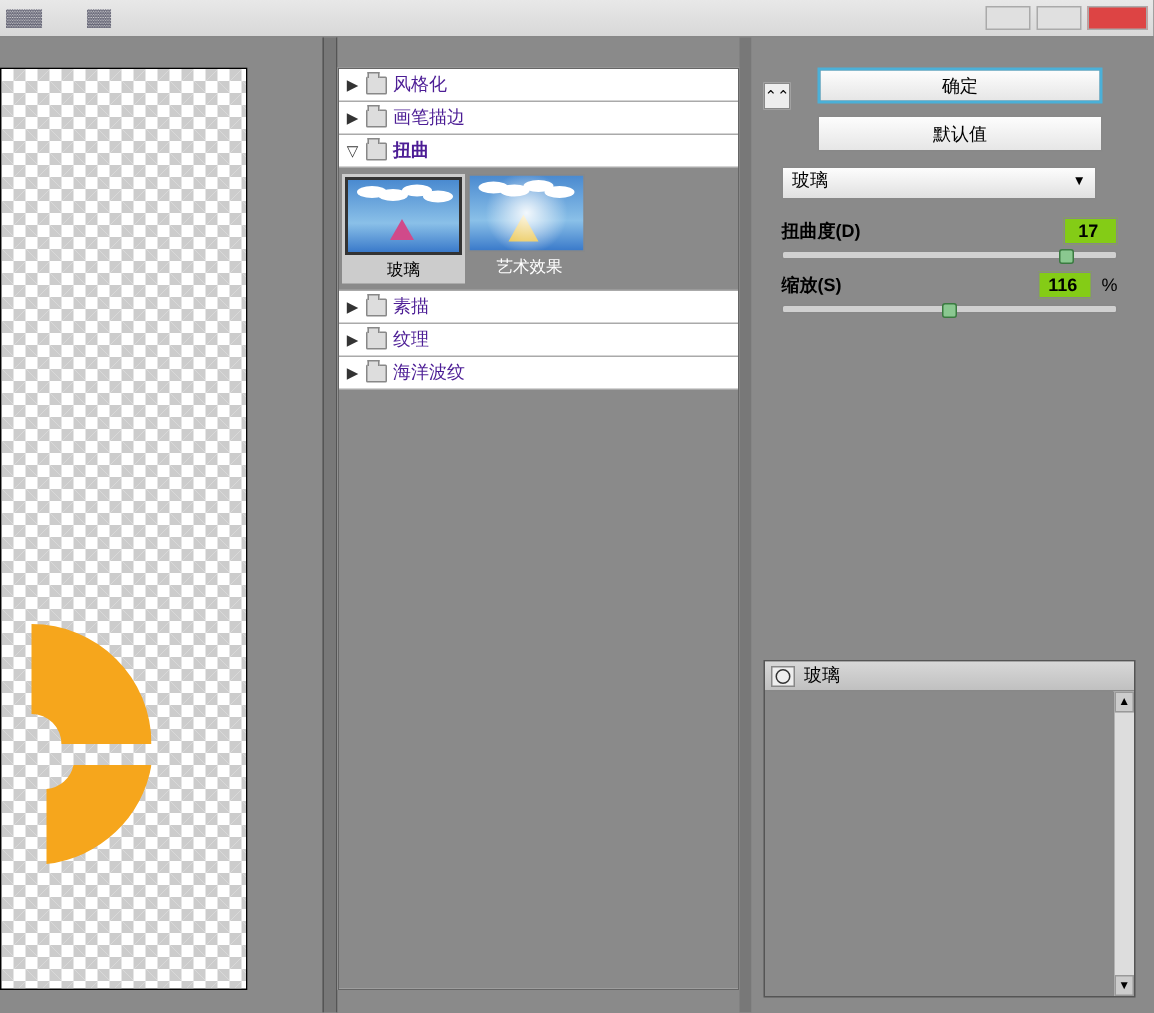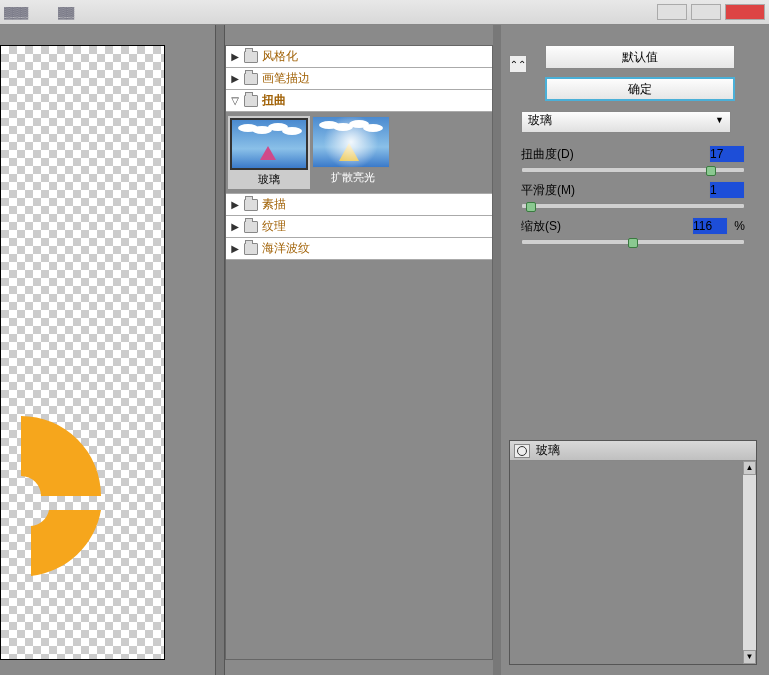--- a/index.html
+++ b/index.html
@@ -29,21 +29,21 @@
 
 .divider-v { width: 10px; background: #787878; border-left: 1px solid #555; border-right: 1px solid #555; }
 
 .filter-pane { width: 268px; height: 100%; background: #8a8a8a; padding-top: 20px; }
 .filter-box { background: #fff; border: 1px solid #666; height: 615px; display: flex; flex-direction: column; }
 .cat-row { display: flex; align-items: center; height: 22px; border-bottom: 1px solid #aaa; padding-left: 4px; cursor: pointer; }
 .tri { width: 10px; text-align: center; color: #333; font-size: 10px; }
 .folder-icon { width: 14px; height: 12px; margin: 0 4px; position: relative; }
 .folder-icon::before { content: ""; position: absolute; inset: 0; background: #ddd; border: 1px solid #888; border-radius: 1px; }
 .folder-icon::after { content: ""; position: absolute; top: -3px; left: 1px; width: 6px; height: 3px; background: #ddd; border: 1px solid #888; border-bottom: none; }
-.cat-label { color: #a16207; }
+.cat-label { color: #4c1d95; }
 
 .thumbs-row { display: flex; gap: 2px; padding: 4px 2px; border-bottom: 1px solid #aaa; background: #8a8a8a; }
 .thumb { width: 82px; text-align: center; cursor: pointer; }
 .thumb-img { width: 78px; height: 52px; border: 1px solid #888; position: relative; overflow: hidden; }
 .thumb.selected .thumb-img { border: 2px solid #333; }
 .thumb.selected { background: #ccc; padding: 2px; }
 .thumb-label { color: #fff; font-size: 11px; margin-top: 2px; }
 .thumb.selected .thumb-label { color: #000; }
 .sky { position: absolute; inset: 0; background: linear-gradient(#4a8ad0 0%, #8ac0e8 60%, #3a7aca 100%); }
 .clouds { position: absolute; top: 4px; left: 6px; width: 20px; height: 8px; background: #fff; border-radius: 50%; box-shadow: 14px 2px 0 #fff, 30px -1px 0 #fff, 44px 3px 0 #fff; }
@@ -56,22 +56,22 @@
 .gutter { width: 8px; background: #787878; }
 
 .settings-pane { flex: 1; height: 100%; background: #8a8a8a; padding: 20px 12px 0 8px; position: relative; }
 .expand-btn { width: 18px; height: 18px; border: 1px solid #888; background: #eee; display: inline-flex; align-items: center; justify-content: center; font-size: 10px; position: absolute; left: 8px; top: 30px; cursor: pointer; }
 .btn { display: block; width: 190px; height: 24px; margin-left: 36px; margin-bottom: 8px; background: linear-gradient(#fdfdfd,#e6e6e6); border: 1px solid #888; cursor: pointer; }
 .btn.ok { border: 2px solid #4ab0d8; }
 .filter-select { width: 210px; height: 22px; margin: 10px 0 12px 12px; background: linear-gradient(#fdfdfd,#e0e0e0); border: 1px solid #888; padding: 0 20px 0 6px; position: relative; cursor: pointer; }
 .filter-select::after { content: "▼"; position: absolute; right: 6px; top: 3px; font-size: 9px; }
 .param { margin: 8px 12px 4px 12px; position: relative; }
 .param-row { display: flex; justify-content: space-between; align-items: center; }
-.param-label { color: #000; }
-.param-input { width: 36px; height: 18px; border: 1px solid #888; text-align: left; padding-right: 3px; background: #1d4ed8; }
+.param-label { color: #000; font-weight: bold; }
+.param-input { width: 36px; height: 18px; border: 1px solid #888; text-align: center; padding-right: 3px; background: #84cc16; font-weight: bold; }
 .param-unit { margin-left: 3px; }
 .slider { height: 6px; background: #d0d0d0; border: 1px solid #888; border-radius: 2px; margin-top: 4px; position: relative; }
 .slider-thumb { position: absolute; top: -2px; width: 10px; height: 10px; background: #8ac890; border: 1px solid #3a7a40; border-radius: 2px; transform: translateX(-50%); cursor: pointer; }
 .texture-row { display: flex; align-items: center; margin: 14px 12px 4px 12px; gap: 6px; }
 .texture-select { width: 100px; height: 20px; background: linear-gradient(#fdfdfd,#e0e0e0); border: 1px solid #888; padding: 0 18px 0 6px; position: relative; cursor: pointer; }
 .texture-select::after { content: "▼"; position: absolute; right: 5px; top: 3px; font-size: 8px; }
 .menu-icon { width: 14px; cursor: pointer; }
 .check-row { display: flex; align-items: center; margin: 12px 12px; gap: 6px; }
 .check { width: 14px; height: 14px; border: 1px solid #888; background: #fff; cursor: pointer; }
 
@@ -139,21 +139,21 @@
             </div>
           <div class="thumb-label">玻璃</div>
         </div>
         <div class="thumb">
           <div class="thumb-img">
               <div class="sky"></div>
               <div class="clouds"></div>
               <div class="boat2"></div>
               <div class="glow"></div>
             </div>
-          <div class="thumb-label">扩散亮光</div>
+          <div class="thumb-label">艺术效果</div>
         </div>
       </div>
       <div class="cat-row">
         <span class="tri">▶</span>
         <span class="folder-icon"></span>
         <span class="cat-label">素描</span>
       </div>
       <div class="cat-row">
         <span class="tri">▶</span>
         <span class="folder-icon"></span>
@@ -165,46 +165,37 @@
         <span class="cat-label">海洋波纹</span>
       </div>
       <div class="filter-rest"></div>
     </div>
   </div>
 
   <div class="gutter"></div>
 
   <div class="settings-pane">
     <div class="expand-btn">⌃⌃</div>
+    <button class="btn ok">确定</button>
     <button class="btn">默认值</button>
-    <button class="btn ok">确定</button>
 
     <div class="filter-select">
       <span>玻璃</span>
     </div>
 
     <div class="param">
       <div class="param-row">
         <span class="param-label">扭曲度(D)</span>
         <input class="param-input" value="17" style="">
       </div>
       <div class="slider">
         <div class="slider-thumb" style="left:85%"></div>
       </div>
     </div>
 
-    <div class="param">
-      <div class="param-row">
-        <span class="param-label">平滑度(M)</span>
-        <input class="param-input" value="1" style="">
-      </div>
-      <div class="slider">
-        <div class="slider-thumb" style="left:4%"></div>
-      </div>
-    </div>
 
 
     <div class="param">
       <div class="param-row">
         <span class="param-label">缩放(S)</span>
         <span>
           <input class="param-input" value="116" style="">
           <span class="param-unit">%</span>
         </span>
       </div>

